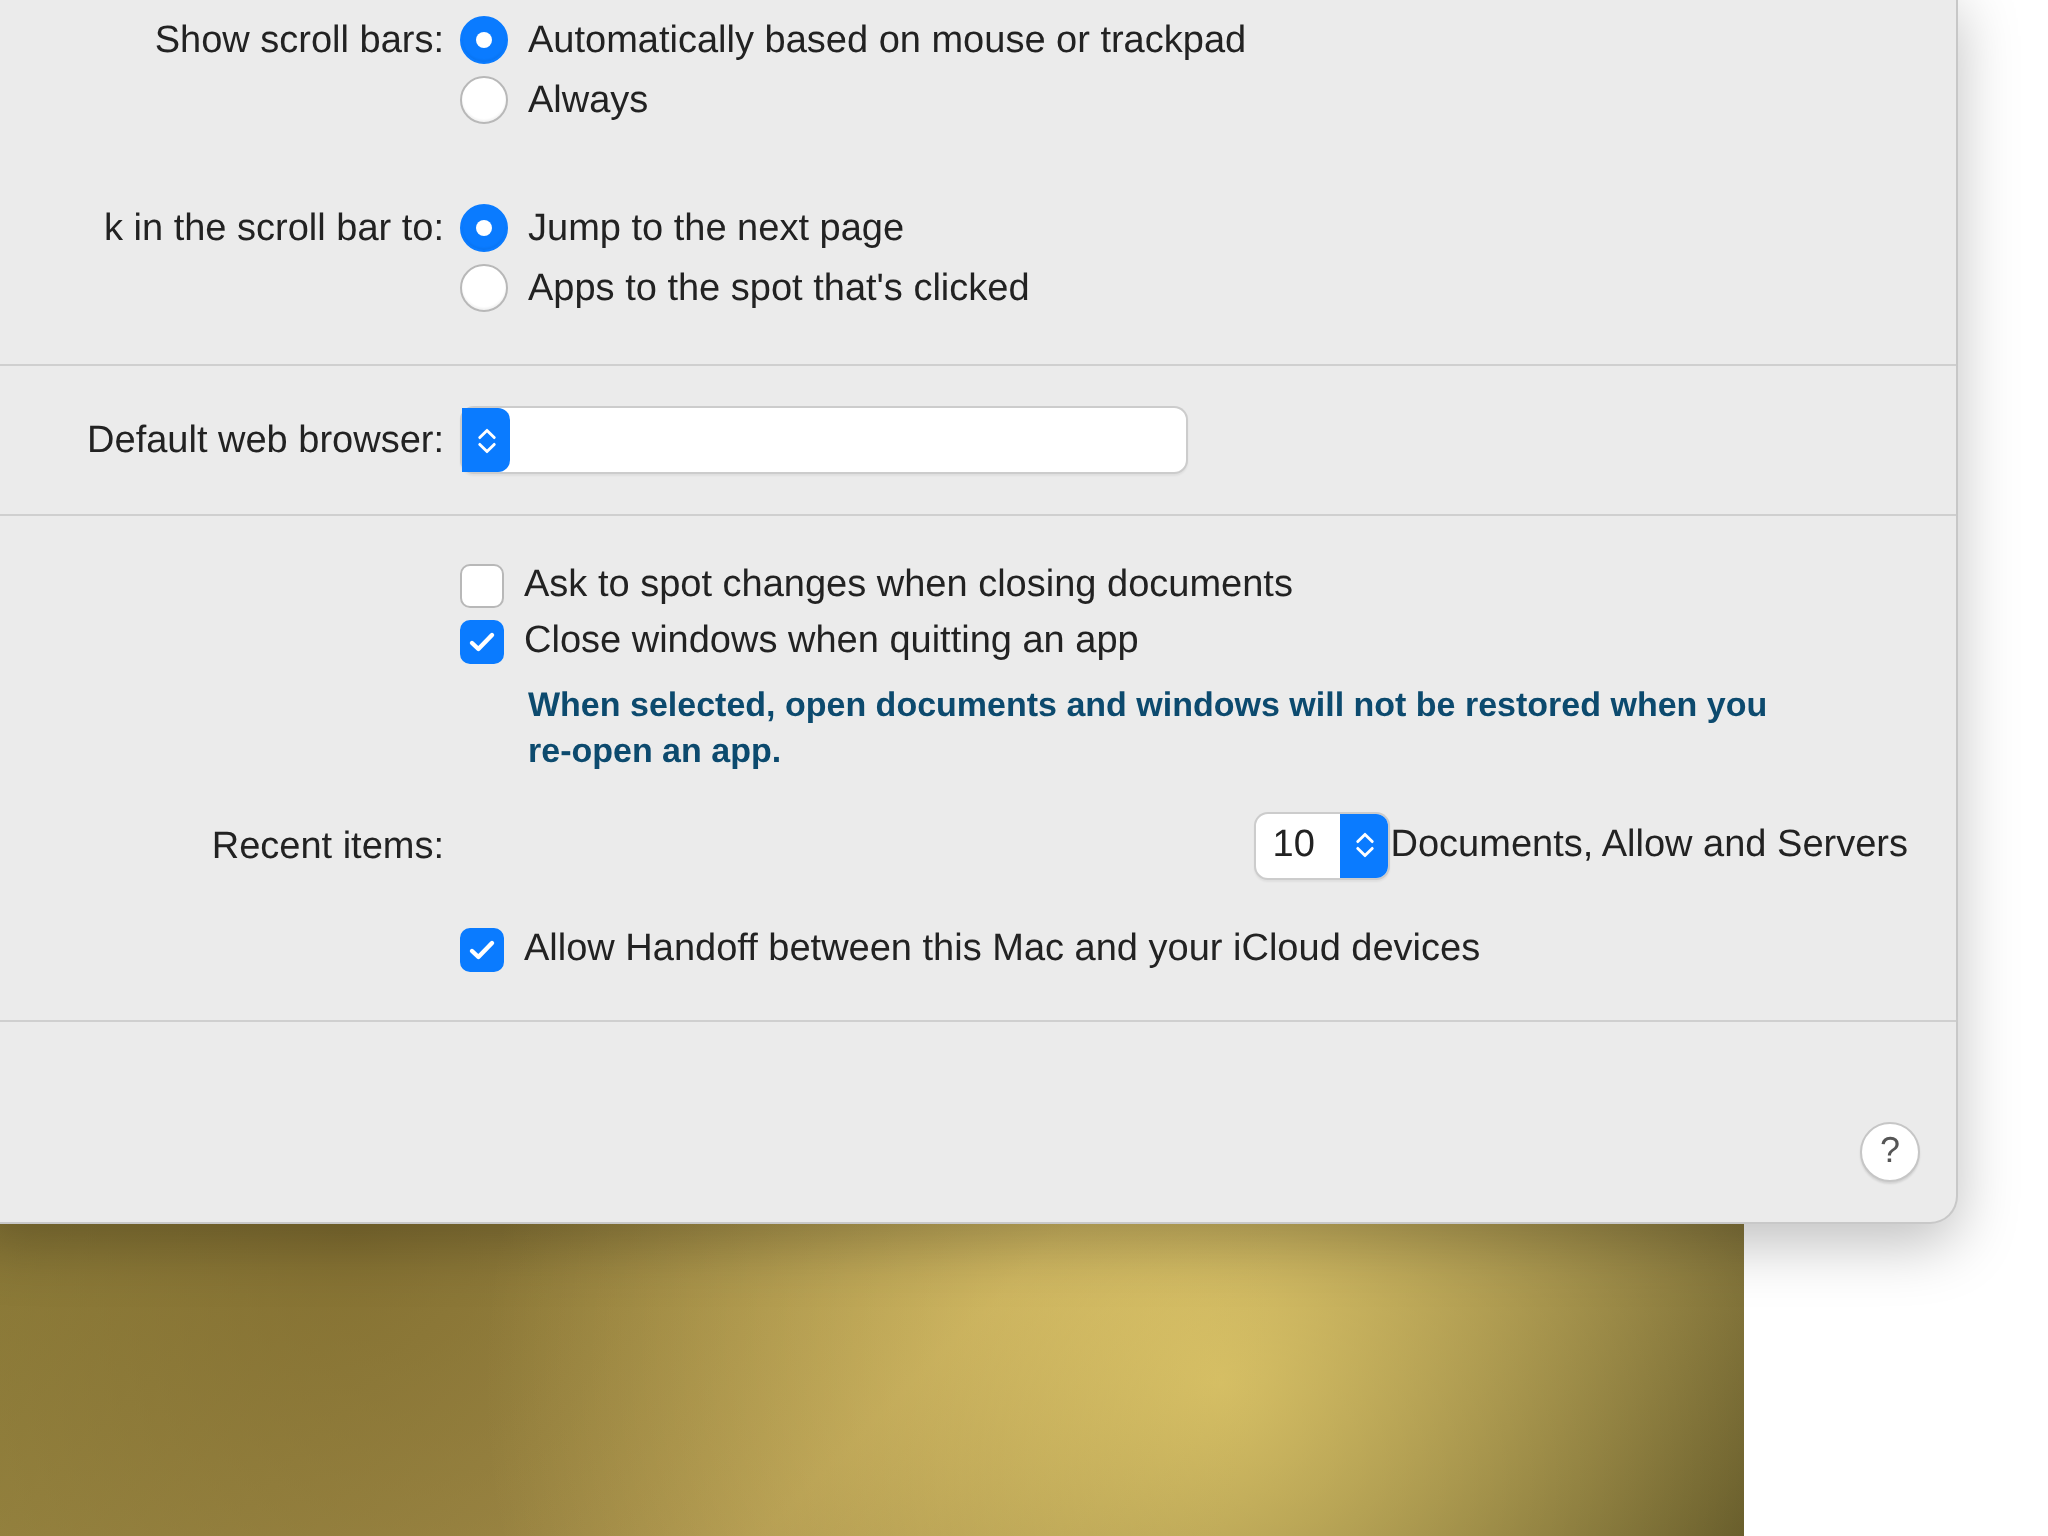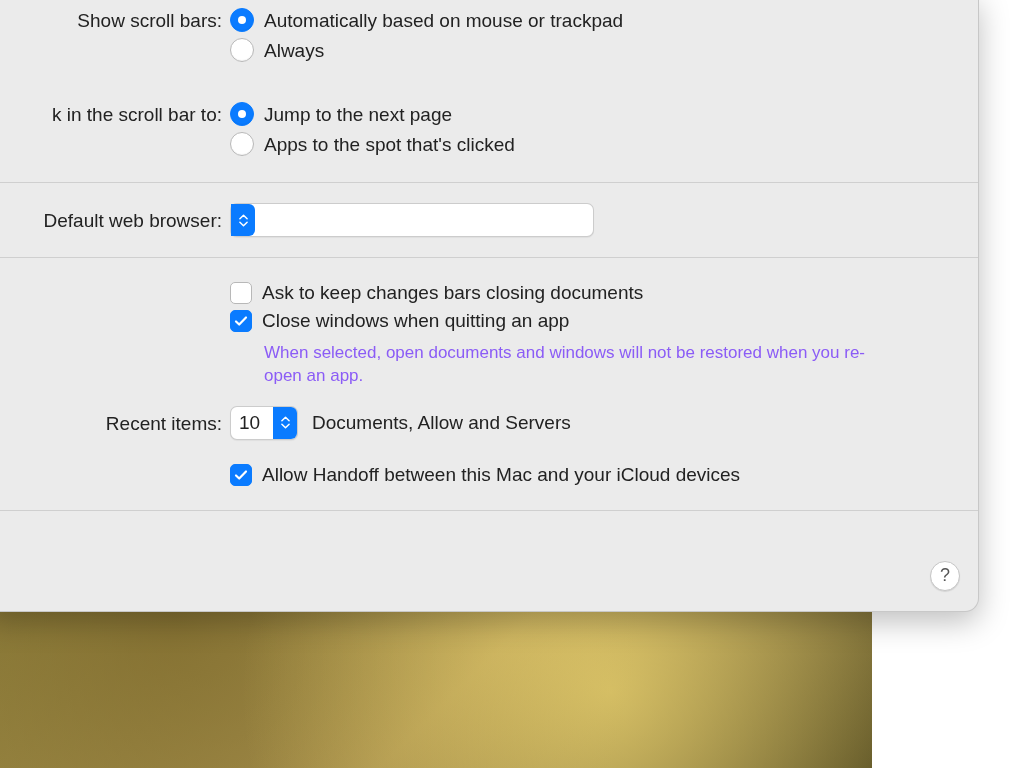--- a/index.html
+++ b/index.html
@@ -134,30 +134,31 @@
     justify-content: center;
     gap: 1px;
   }
   .popup-caret svg { width: 9px; height: 6px; }
   .chrome-icon {
     width: 20px; height: 20px;
     position: relative;
   }
   .chrome-icon svg { width: 20px; height: 20px; }
   .subtext {
-    color: #8b5cf6;
+    color: #0c4a6e;
     font-size: 17px;
     padding: 4px 0 6px 34px;
     line-height: 1.35;
     max-width: 620px;
+    font-weight: bold;
   }
   .inline-controls {
     display: flex;
     align-items: center;
-    gap: 14px;
+    justify-content: flex-end;
   }
   .help-btn {
     position: absolute;
     right: 18px;
     bottom: 20px;
     width: 28px;
     height: 28px;
     border-radius: 50%;
     background: #fff;
     border: 1px solid #c6c6c6;
@@ -231,21 +232,21 @@
         </div>
       </div>
 
       <div class="divider"></div>
 
       <div class="row" style="padding-top:18px;">
         <div class="label-col"></div>
         <div class="ctrl-col">
           <div class="check-line">
             <div class="checkbox"></div>
-            <span>Ask to keep changes bars closing documents</span>
+            <span>Ask to spot changes when closing documents</span>
           </div>
           <div class="check-line">
             <div class="checkbox checked">
               <svg viewBox="0 0 16 16">
                   <path d="M3 8.5 L6.2 11.5 L13 4.5" stroke="#fff" stroke-width="2.2" fill="none" stroke-linecap="round" stroke-linejoin="round"></path>
                 </svg>
             </div>
             <span>Close windows when quitting an app</span>
           </div>
           <div class="subtext">When selected, open documents and windows will not be restored when you re-open an app.</div>

